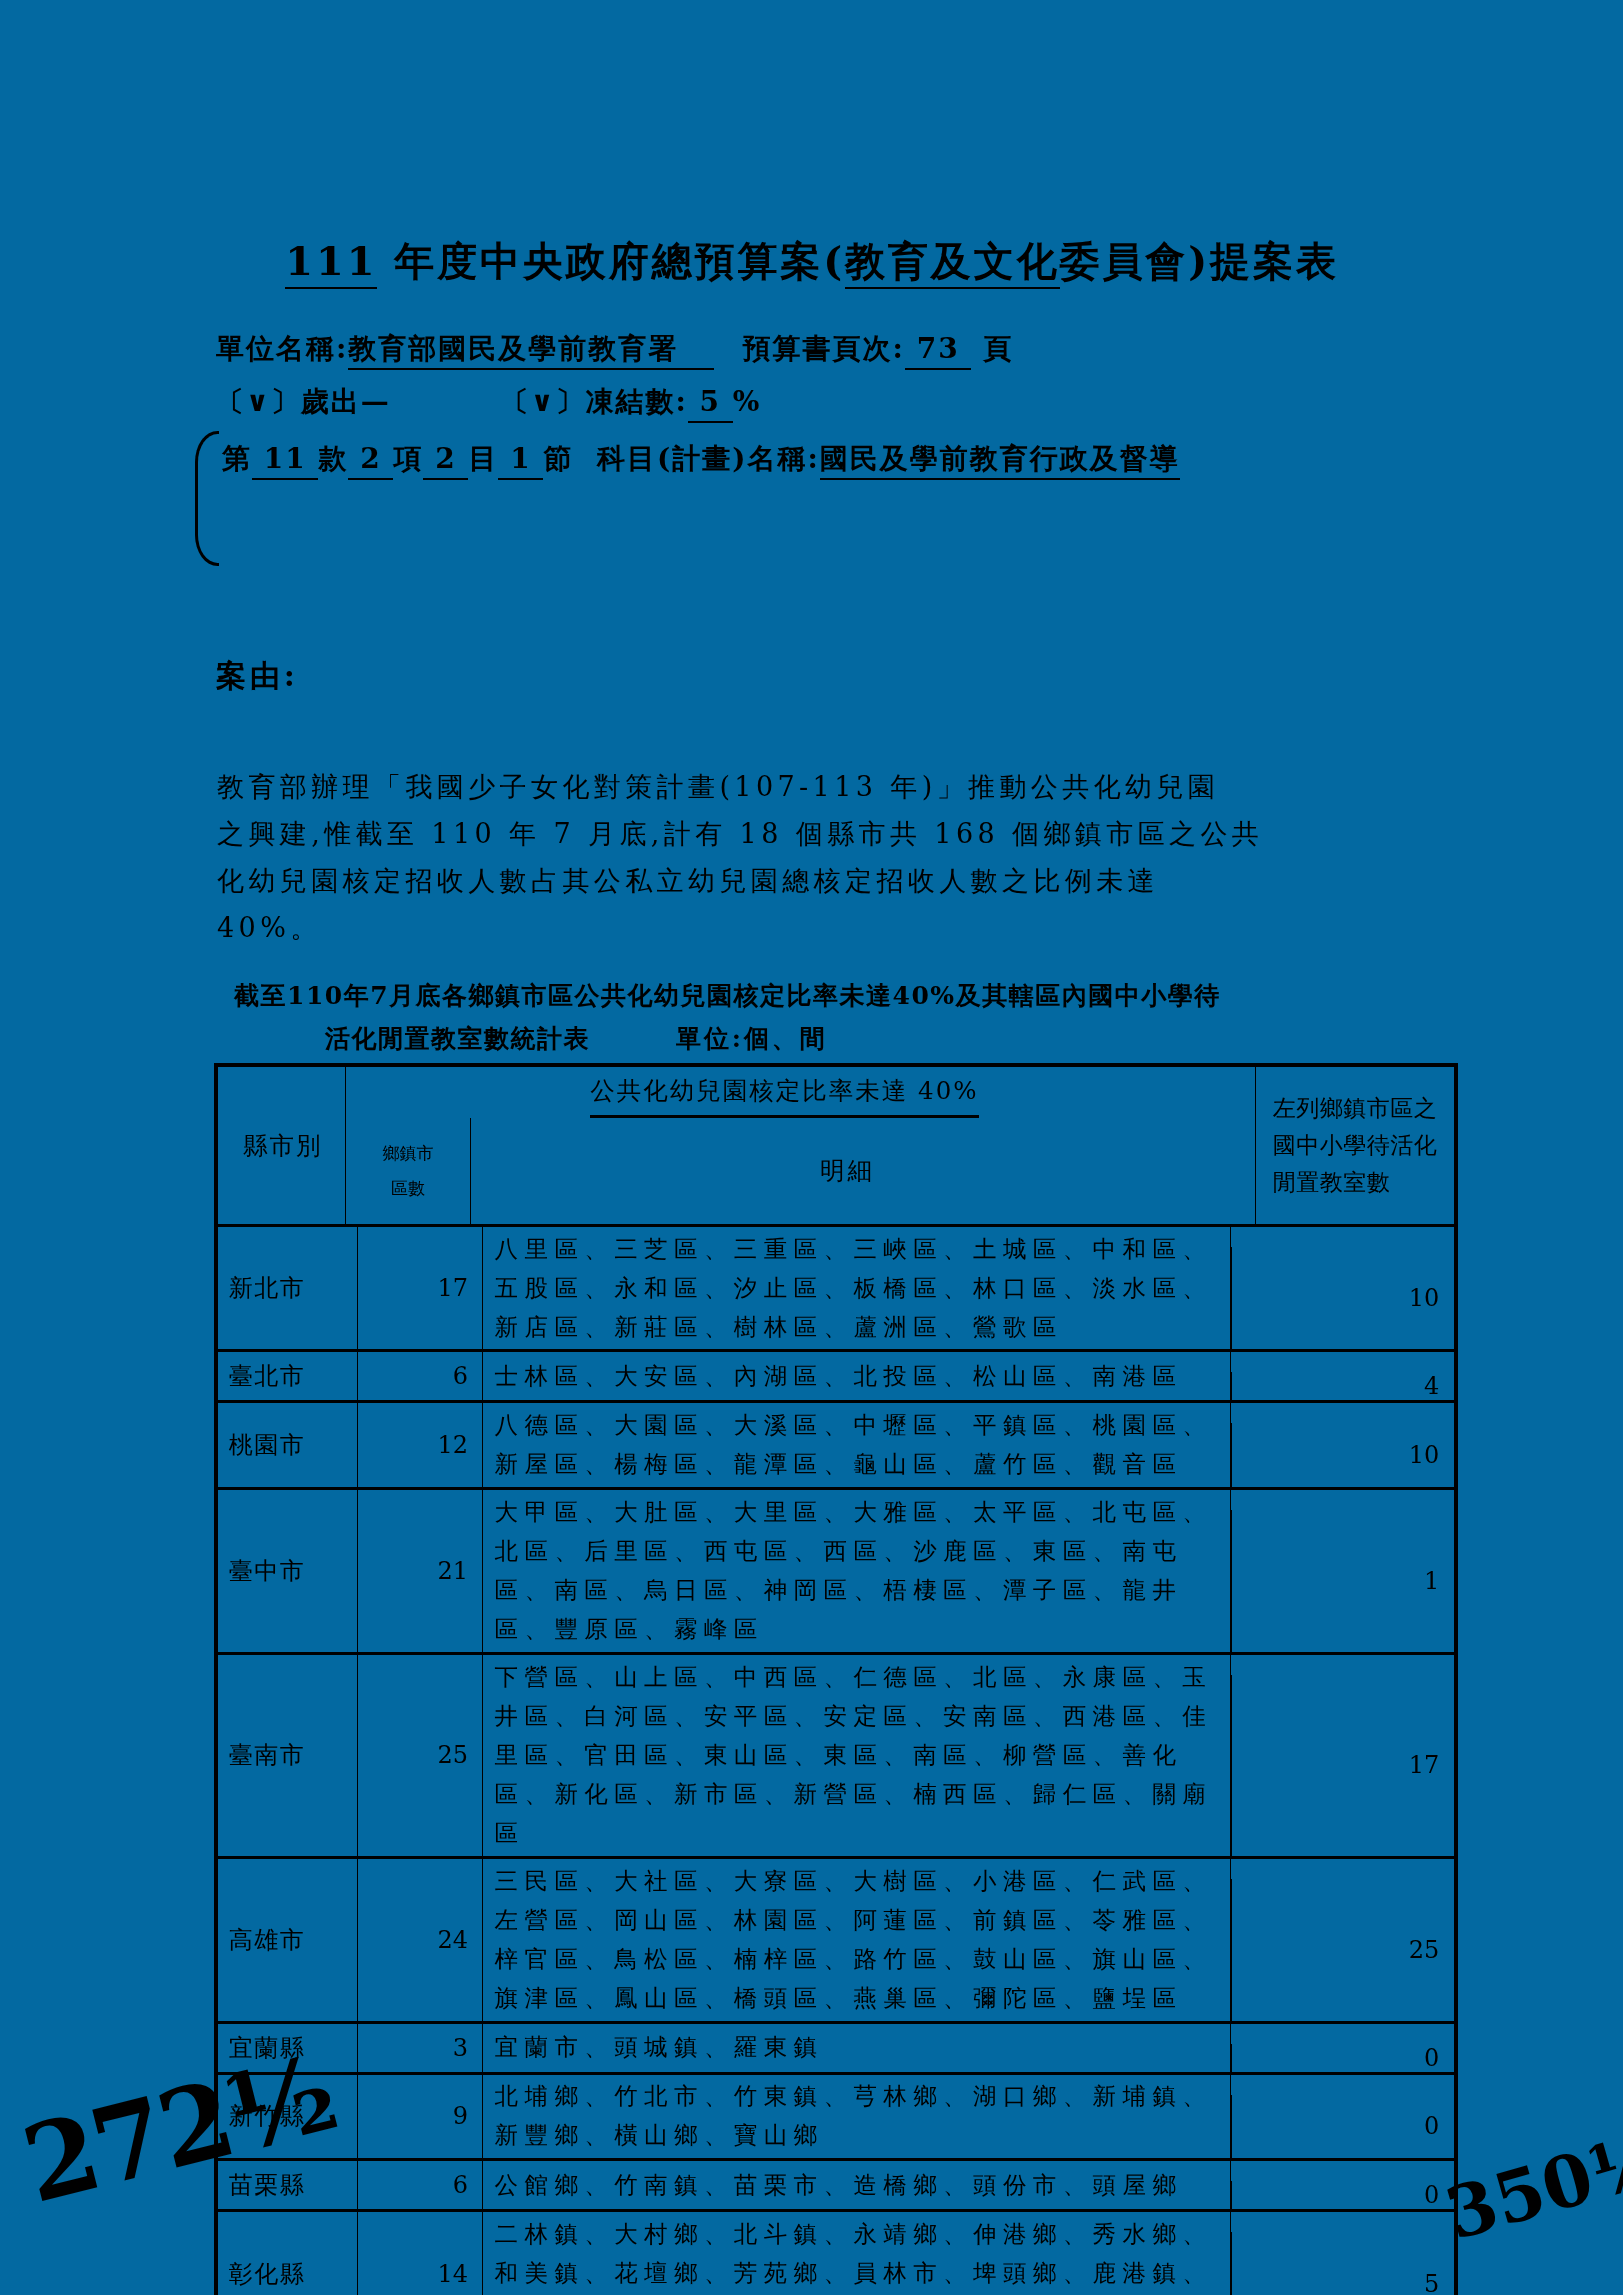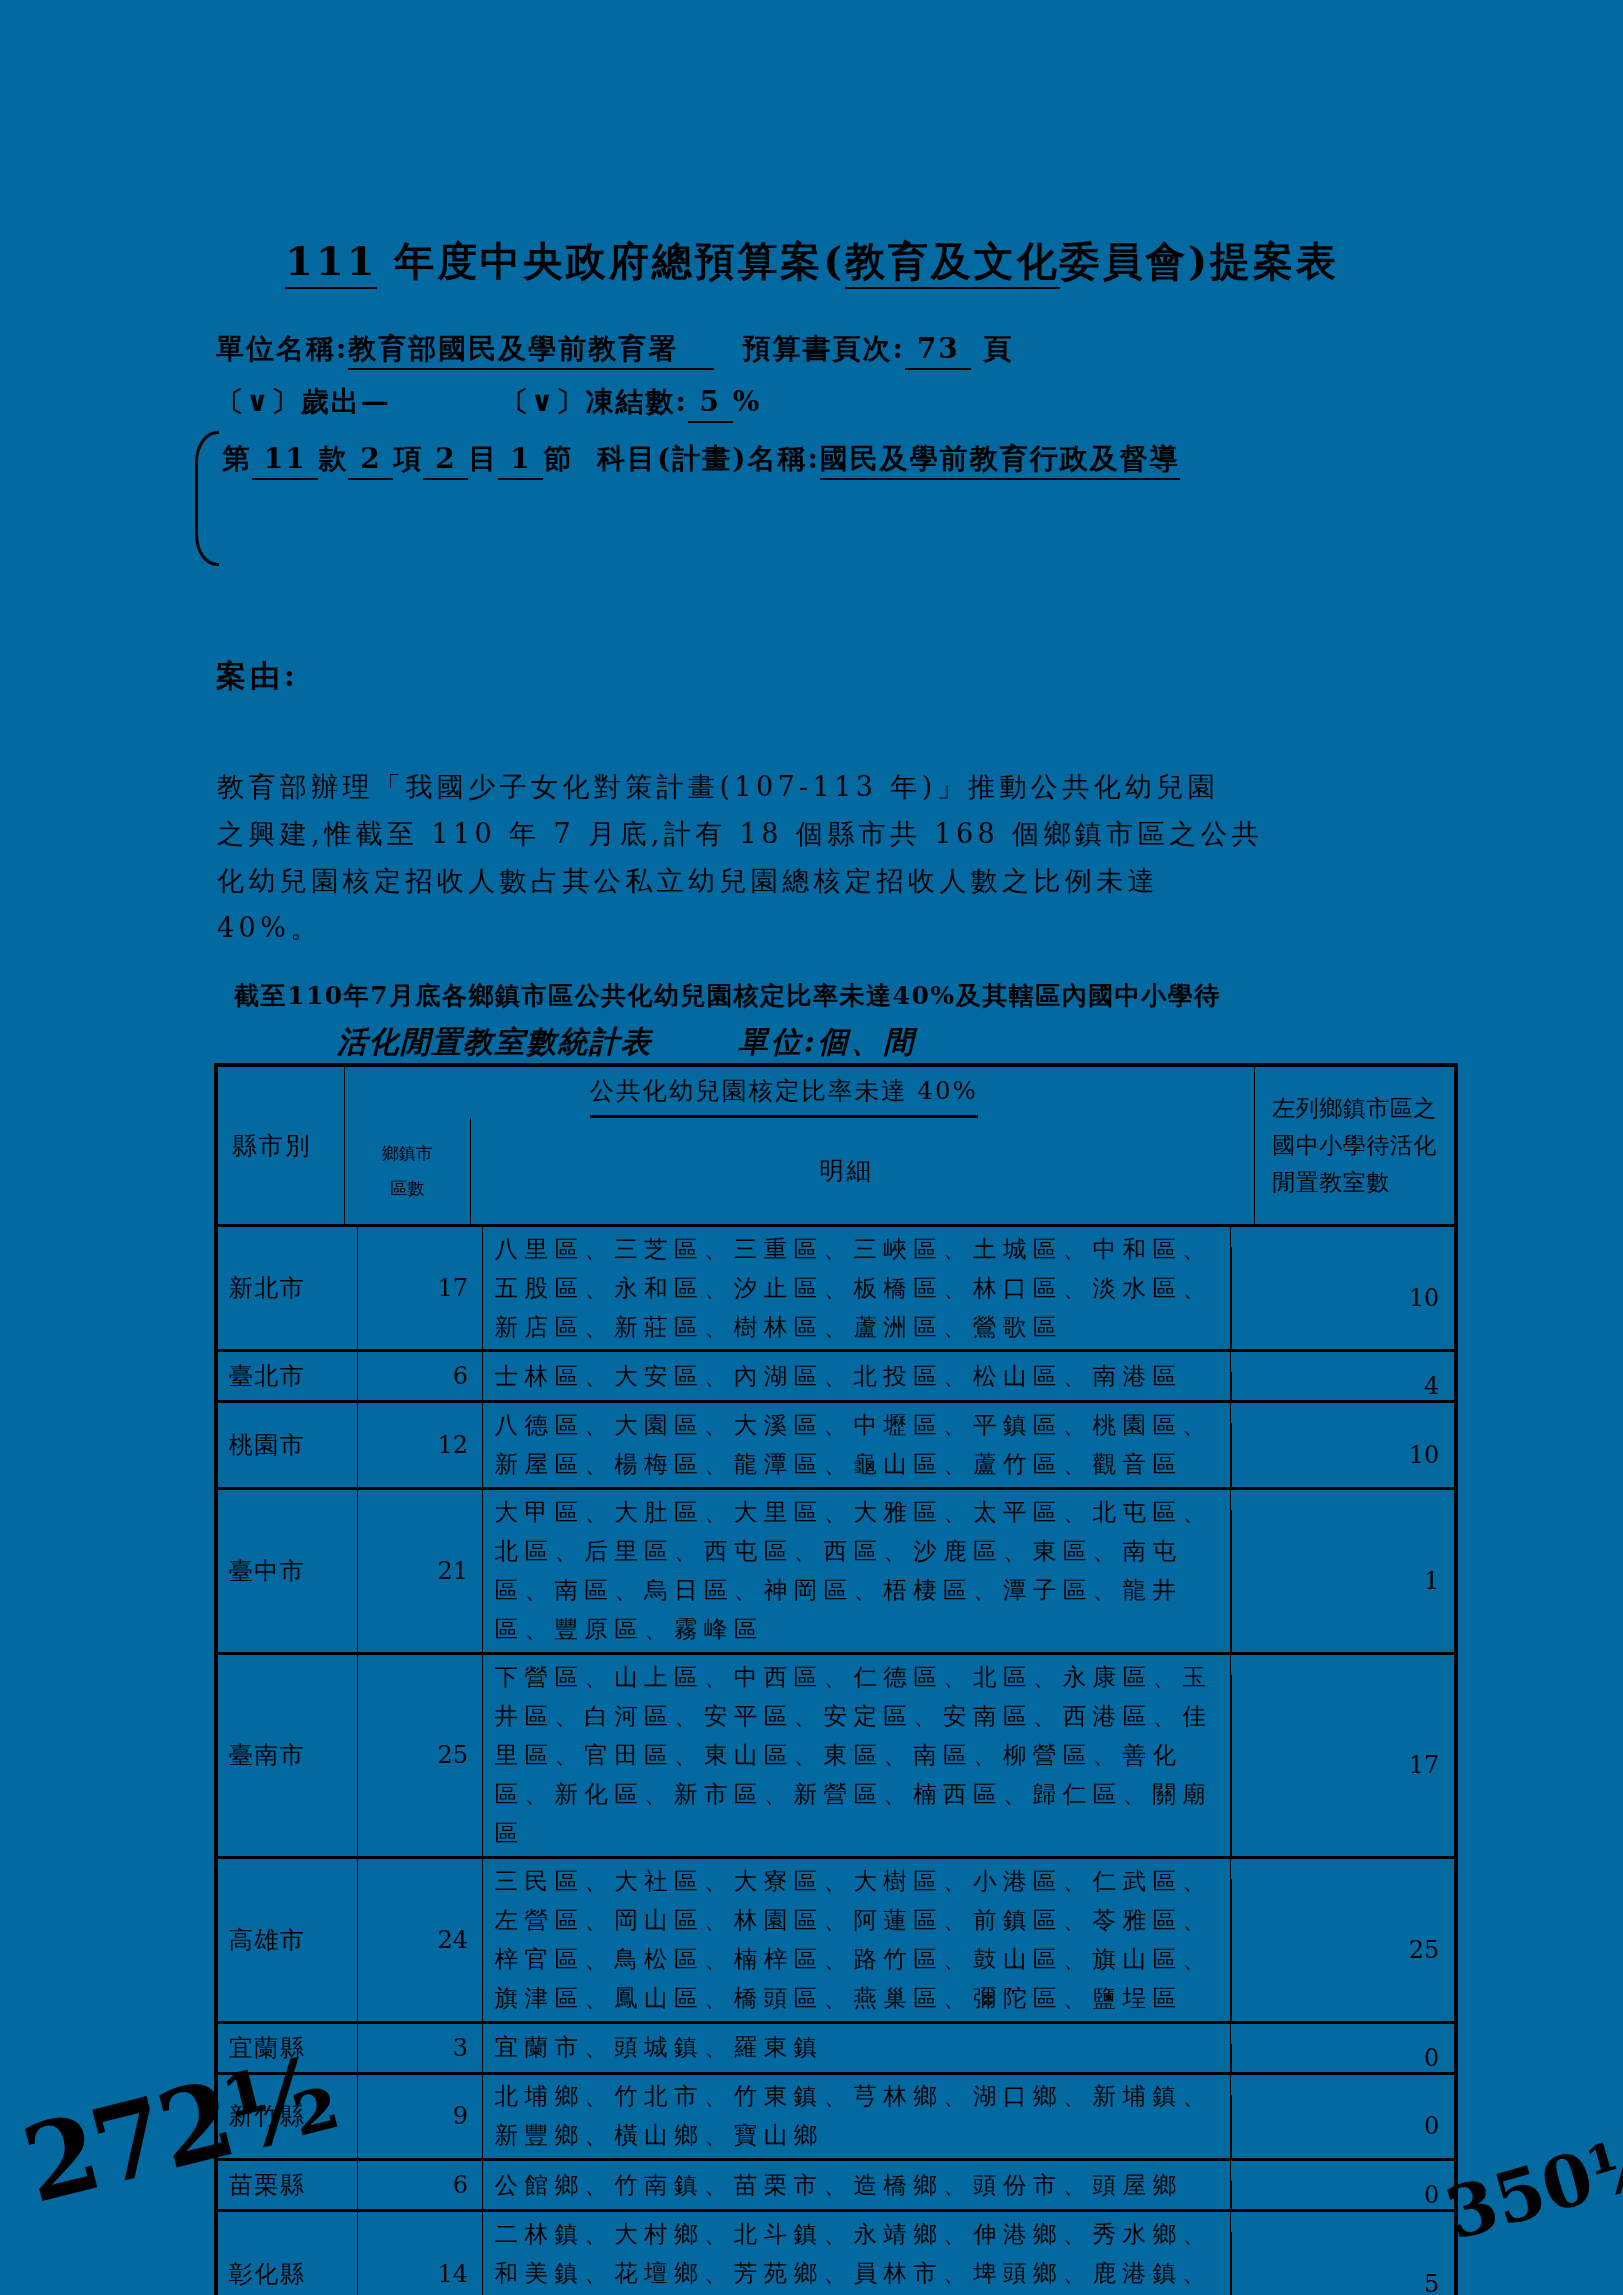--- a/index.html
+++ b/index.html
@@ -24,33 +24,33 @@
     position:absolute; left:195px; top:431px; width:20.6px; height:129px;
     border-left:3.9px solid #000; border-top:3.9px solid #000; border-bottom:3.9px solid #000;
     border-radius:22.6px 0 0 22.6px / 31px 0 0 31px;
   }
   .case-label{ position:absolute; left:216px; top:656px; font-size:30px; font-weight:bold; letter-spacing:3.9px; }
   .case-body{
     position:absolute; left:217px; top:763px; width:1241px;
     font-size:27px; line-height:47px; letter-spacing:4.4px;
   }
   .tbl-title1{ position:absolute; left:234px; top:979px; font-size:25px; font-weight:bold; letter-spacing:1.5px; }
-  .tbl-title2{ position:absolute; left:337px; top:1022px; font-size:30px; font-weight:bold; letter-spacing:1.5px;font-style:italic; }
+  .tbl-title2{ position:absolute; left:325px; top:1022px; font-size:25px; font-weight:bold; letter-spacing:1.5px; }
   .tbl-title2 .unit-note{ margin-left:86px; letter-spacing:2.9px; }
 
   .tbl{
     position:absolute; left:214px; top:1063px; width:1244px;
     border:4.9px solid #000; box-sizing:border-box; font-size:23.5px;
   }
   .tbl *{ box-sizing:border-box; }
   .thead{ display:flex; }
   .cell{ border-left:1.5px solid #000;align-items:center; }
   .cell:first-child{ border-left:none; }
   .county-h{
-    width:140px; display:flex; align-items:center; padding-left:14px;
+    width:140px; display:flex; align-items:center; padding-left:25px;
     font-size:24.5px; letter-spacing:2px;
   }
   .group-h{ width:878px; display:flex; flex-direction:column; }
   .group-title{
     border-bottom:3.4px solid #000; text-align:center; padding:6.9px 0 7.8px 0;
     font-size:24.5px; letter-spacing:2px;
   }
   .group-sub{ display:flex; flex:1; }
   .sub-count{
     width:125px; display:flex; align-items:center; justify-content:center; text-align:center;

